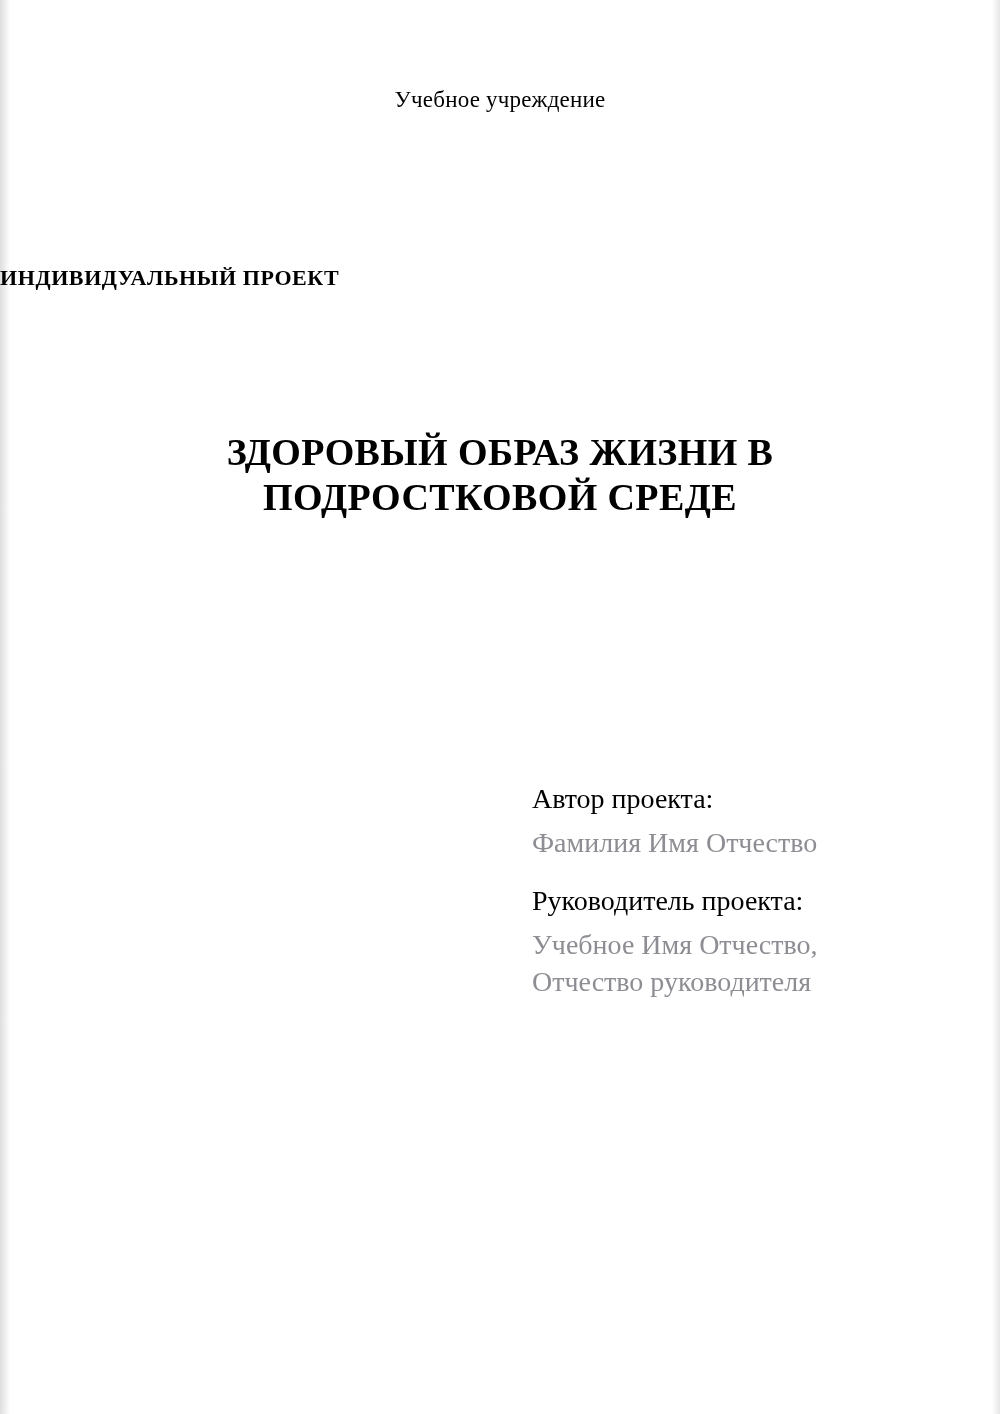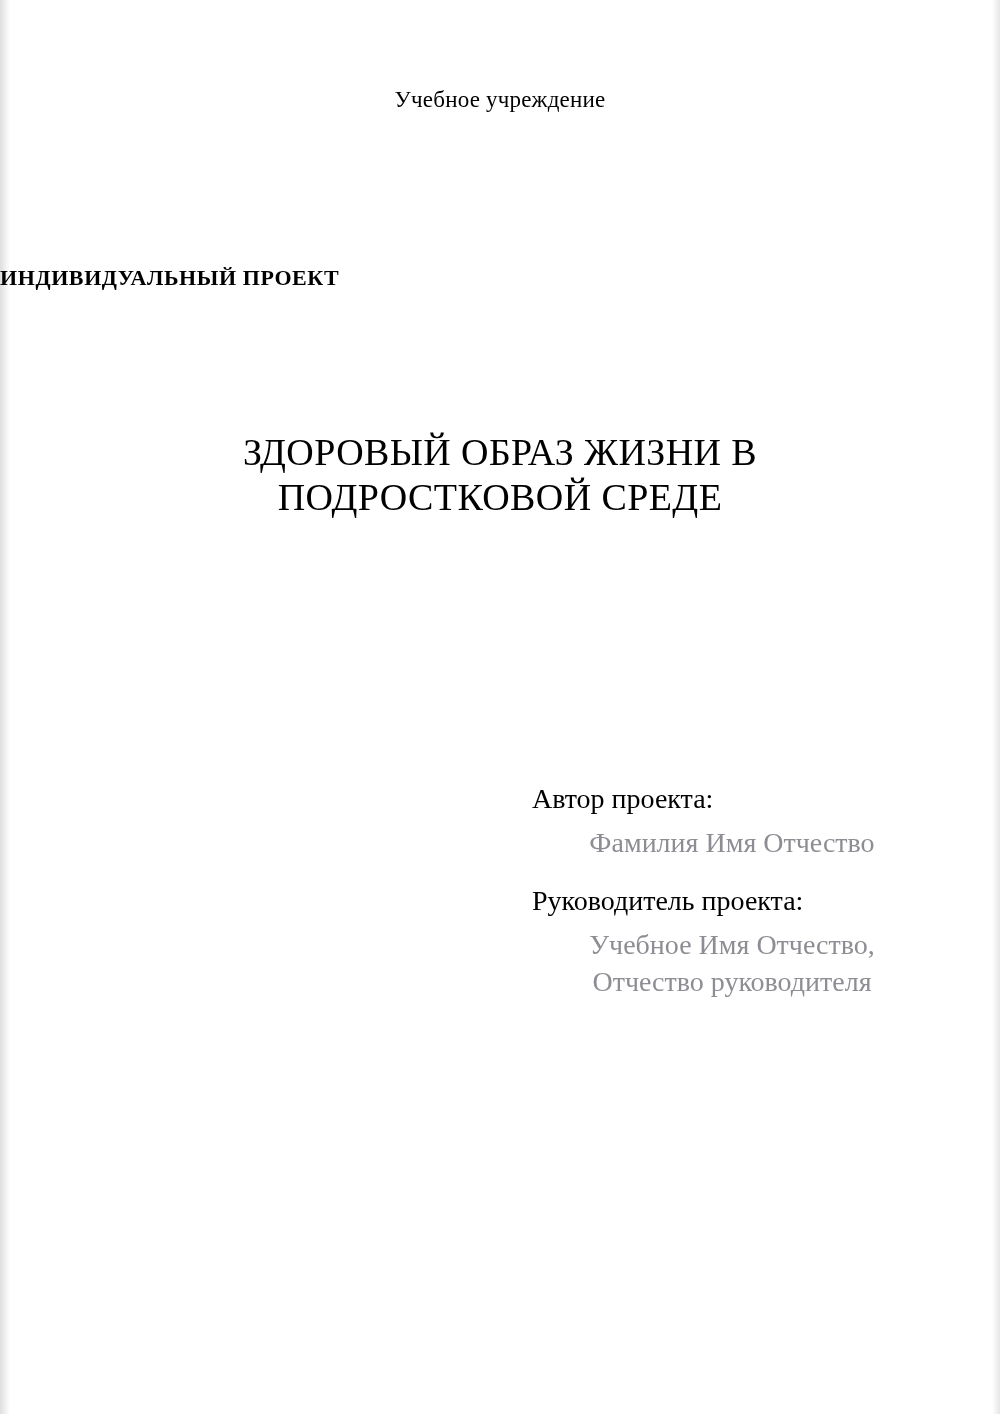--- a/index.html
+++ b/index.html
@@ -59,21 +59,21 @@
     letter-spacing: 0.6px;
   }
 
   .title {
     position: absolute;
     top: 430px;
     left: 0;
     width: 100%;
     text-align: center;
     font-size: 38px;
-    font-weight: normal;
+    font-weight: bold;
     line-height: 1.18;
     letter-spacing: 0.4px;
     padding: 0 120px;
     box-sizing: border-box;
   }
 
   .credits {
     position: absolute;
     top: 785px;
     left: 532px;
@@ -85,21 +85,20 @@
   .credit-block:last-child { margin-bottom: 0; }
   .credit-label {
     display: block;
     color: #000000;
     margin-bottom: 16px;
   }
   .credit-value {
     display: block;
     color: #8d8d93;
     margin-bottom: 9px;
-    text-align: center;
   }
   .credit-value:last-child { margin-bottom: 0; }
 
   .footer {
     position: absolute;
     top: 1288px;
     left: 0;
     width: 100%;
     text-align: center;
     font-size: 24px;

